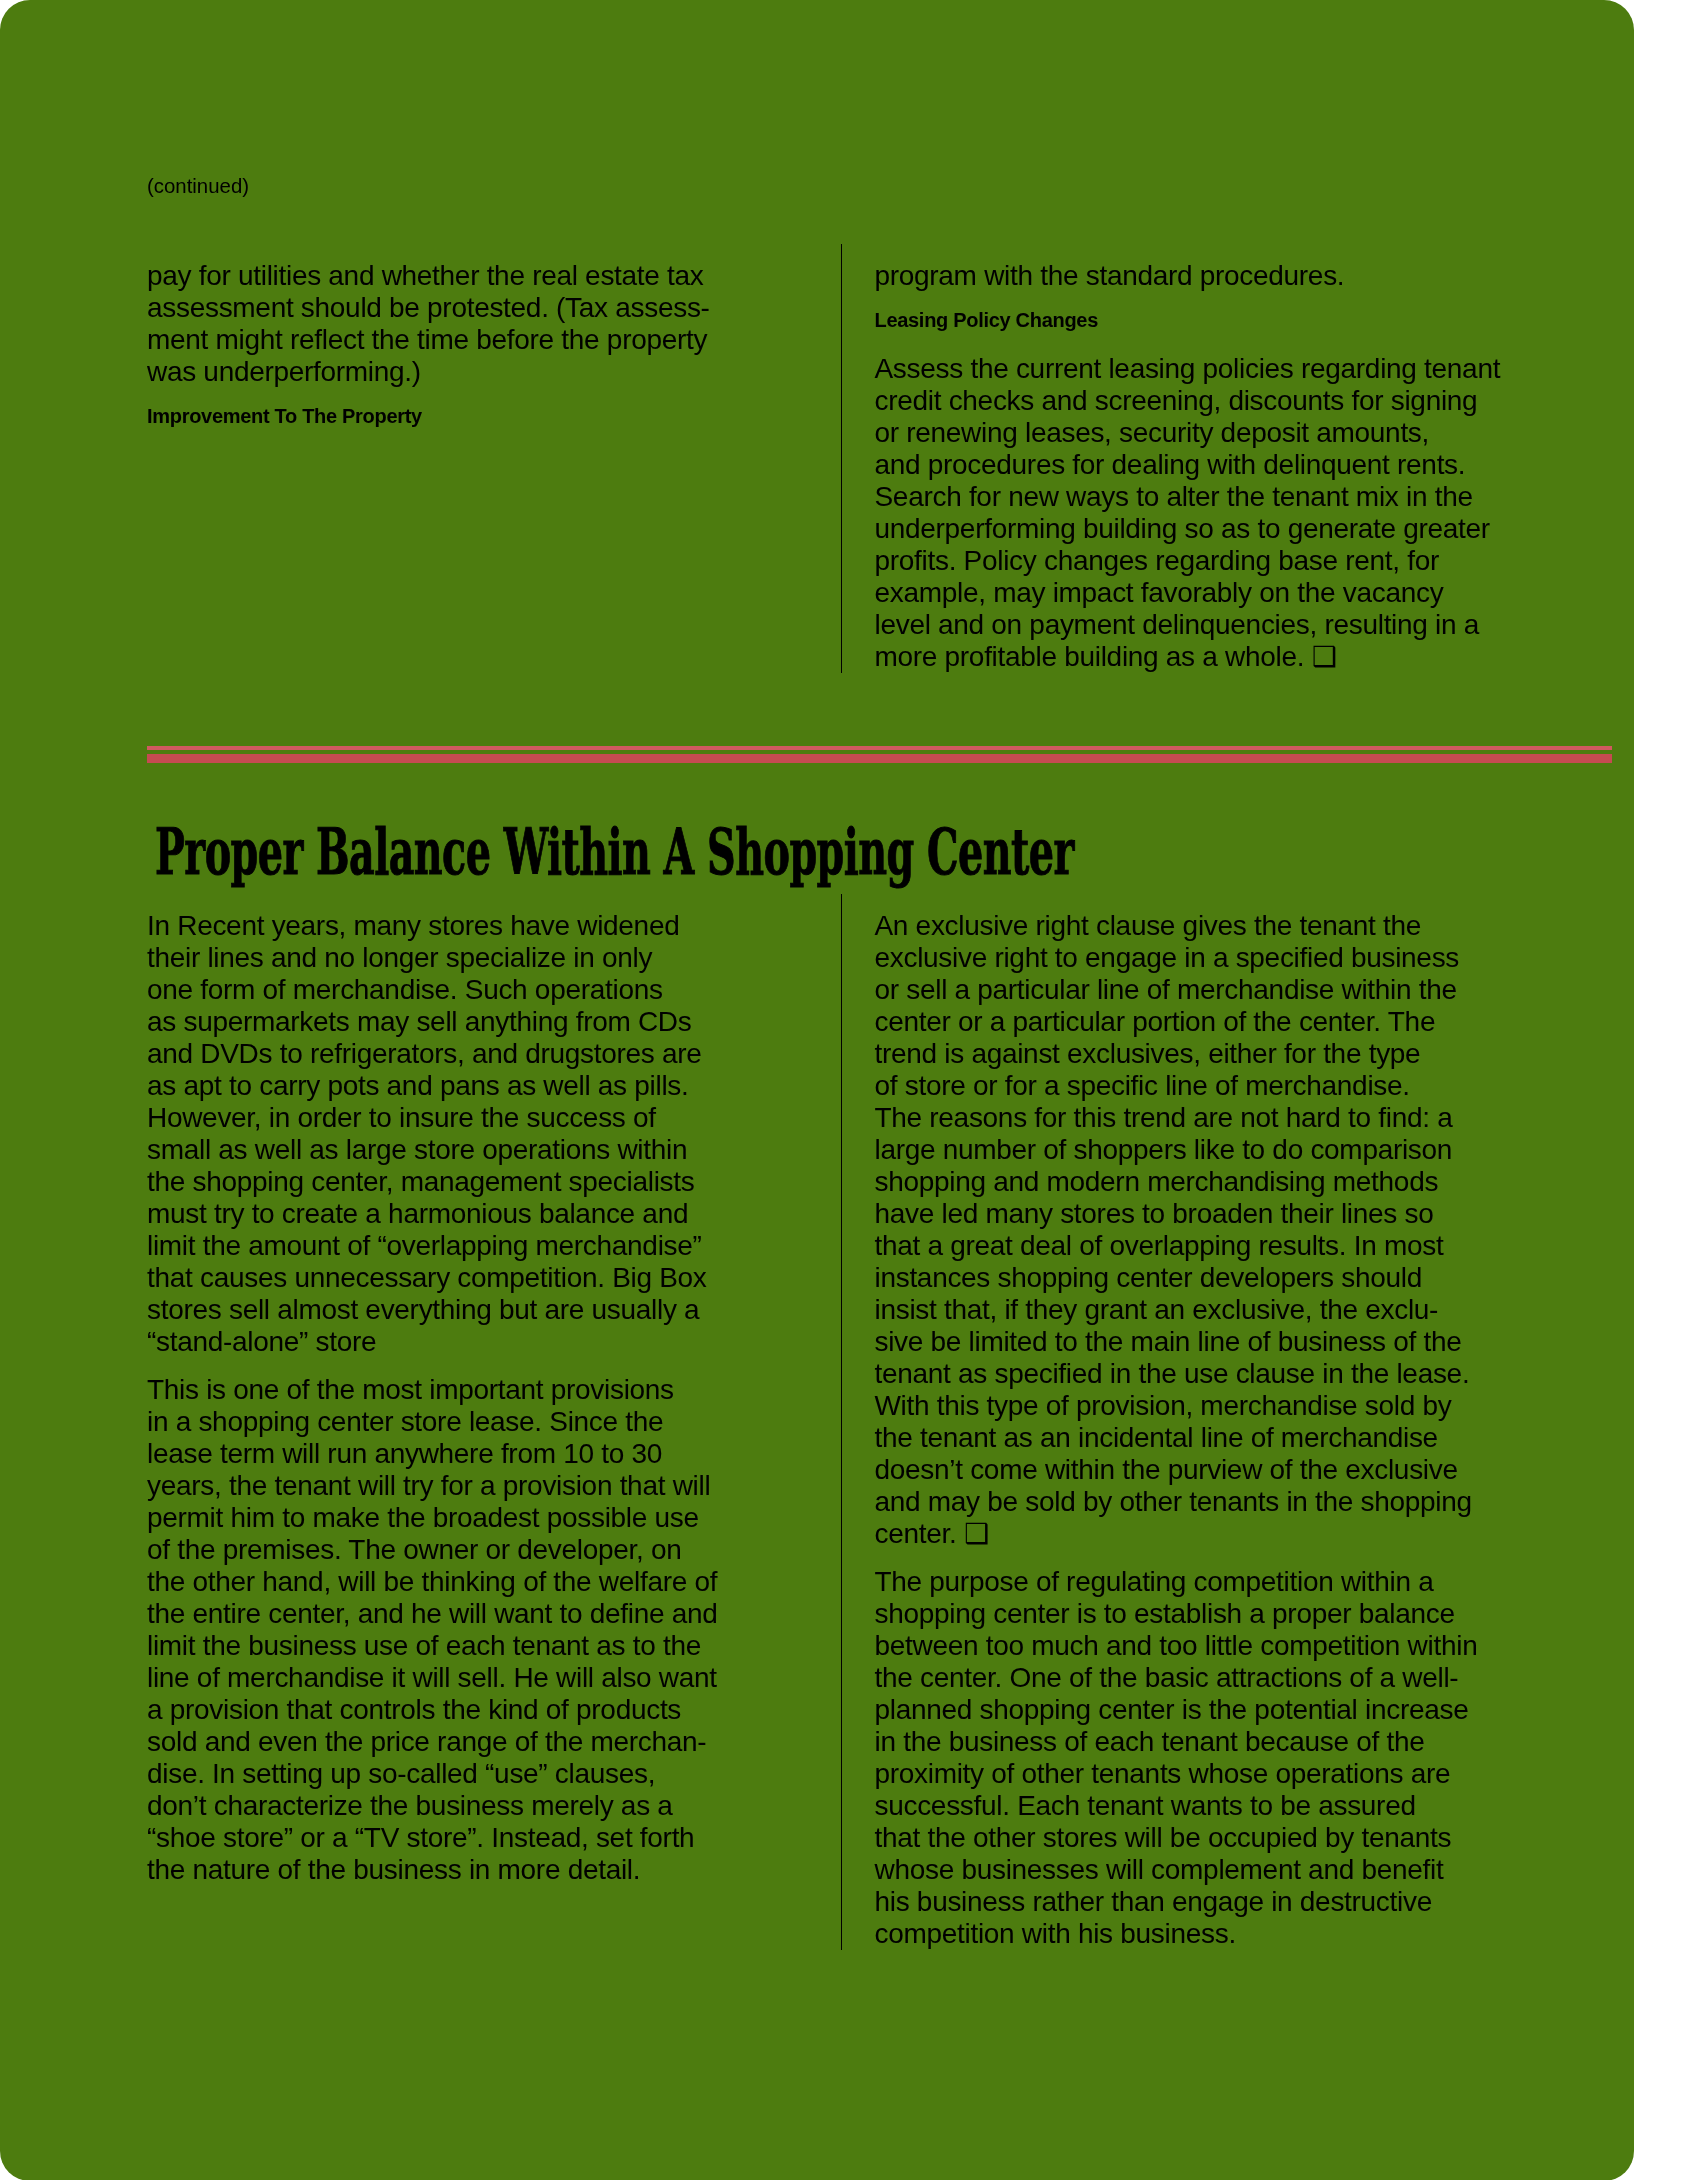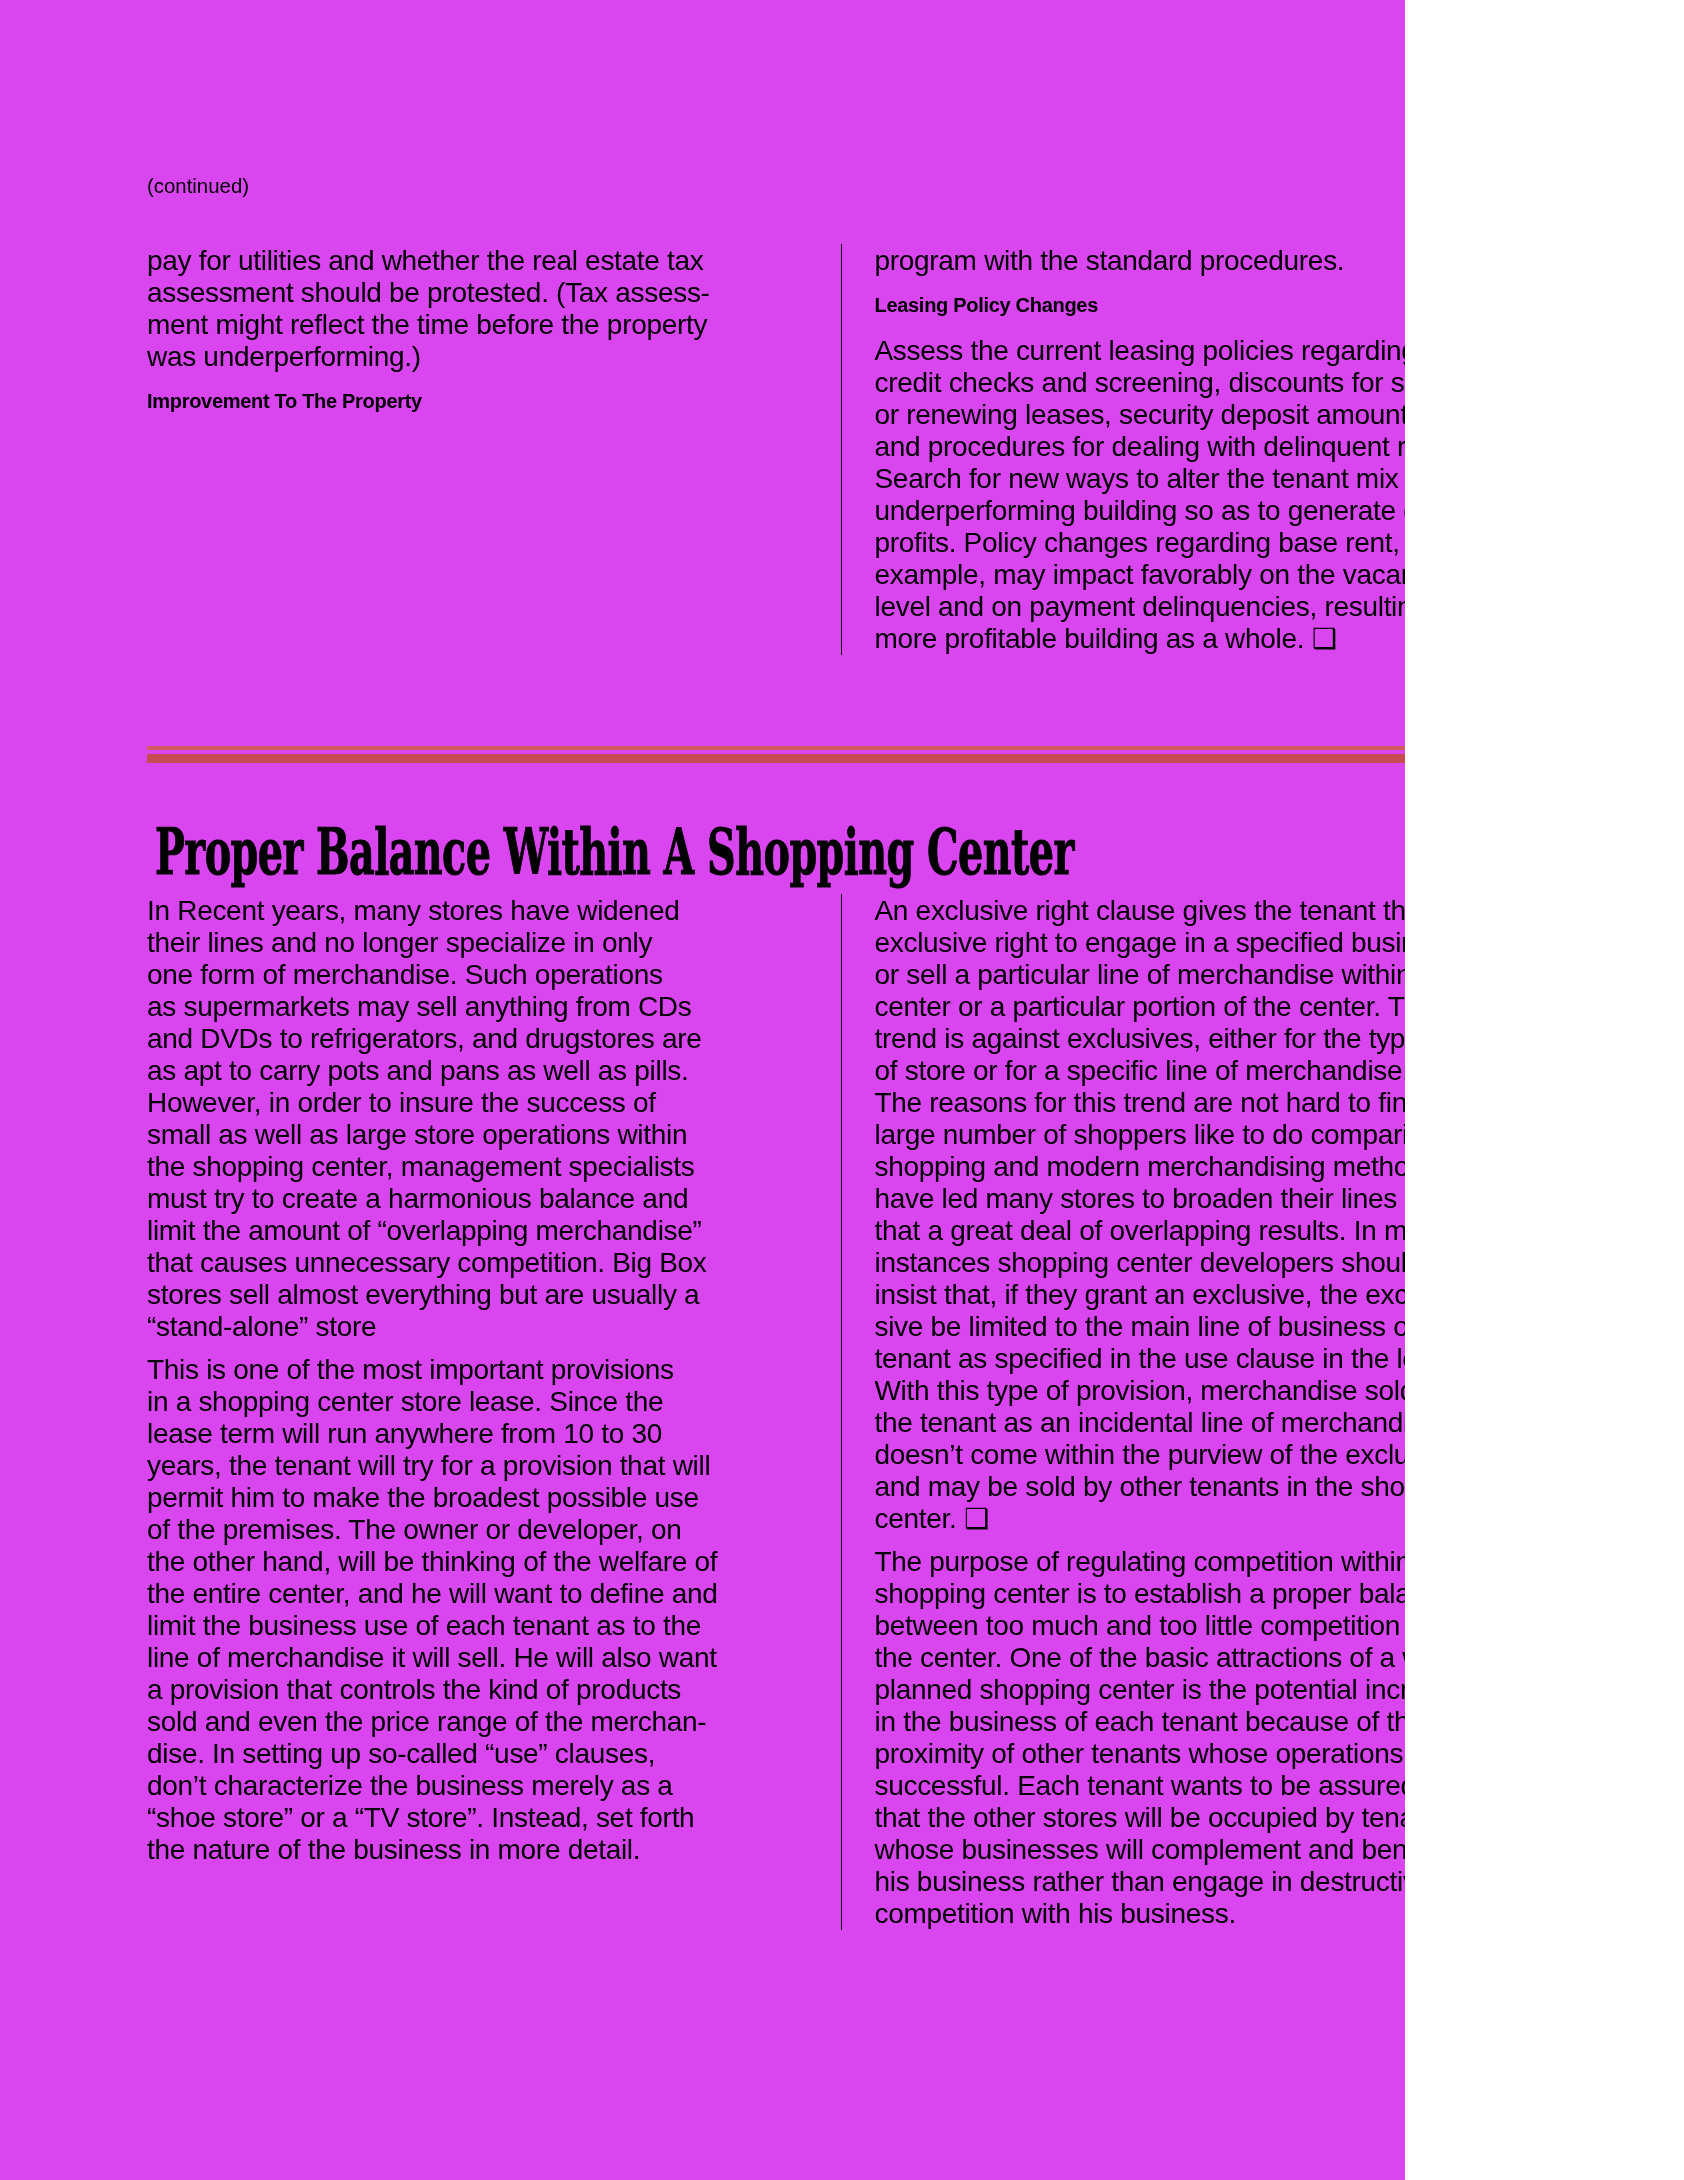--- a/index.html
+++ b/index.html
@@ -5,24 +5,25 @@
   html, body { margin: 0; padding: 0; }
   body {
     width: 1685px;
     height: 2181px;
     background: #ffffff;
     color: #000000;
     font-family: "Liberation Sans", "DejaVu Sans", sans-serif;
   }
   .page {
     position: relative;
-    width: 1405px;
+    width: 1634px;
     height: 2181px;
     overflow: hidden;
-    background: #d946ef;
+    background: #4d7c0f;
+    border-radius: 30px;
   }
   .continued {
     position: absolute;
     left: 147px;
     top: 174px;
     font-size: 20.4px;
     line-height: 24px;
   }
   .article {
     position: absolute;
@@ -37,21 +38,21 @@
   .col-left  { width: 681px; flex: 0 0 auto; }
   .col-right { flex: 1 1 auto; }
   .divider {
     flex: 0 0 auto;
     width: 1.7px;
     background: #000;
     margin-left: 12.8px;
     margin-right: 32px;
   }
   .col p {
-    margin: 1px 0 11px 0;
+    margin: 16px 0 11px 0;
     white-space: pre;
   }
   .col p:last-child { margin-bottom: 0; }
   .col h3 {
     font-size: 20px;
     line-height: 34px;
     letter-spacing: -0.3px;
     font-weight: bold;
     margin: 2.6px 0 12.8px 0;
     white-space: pre;

